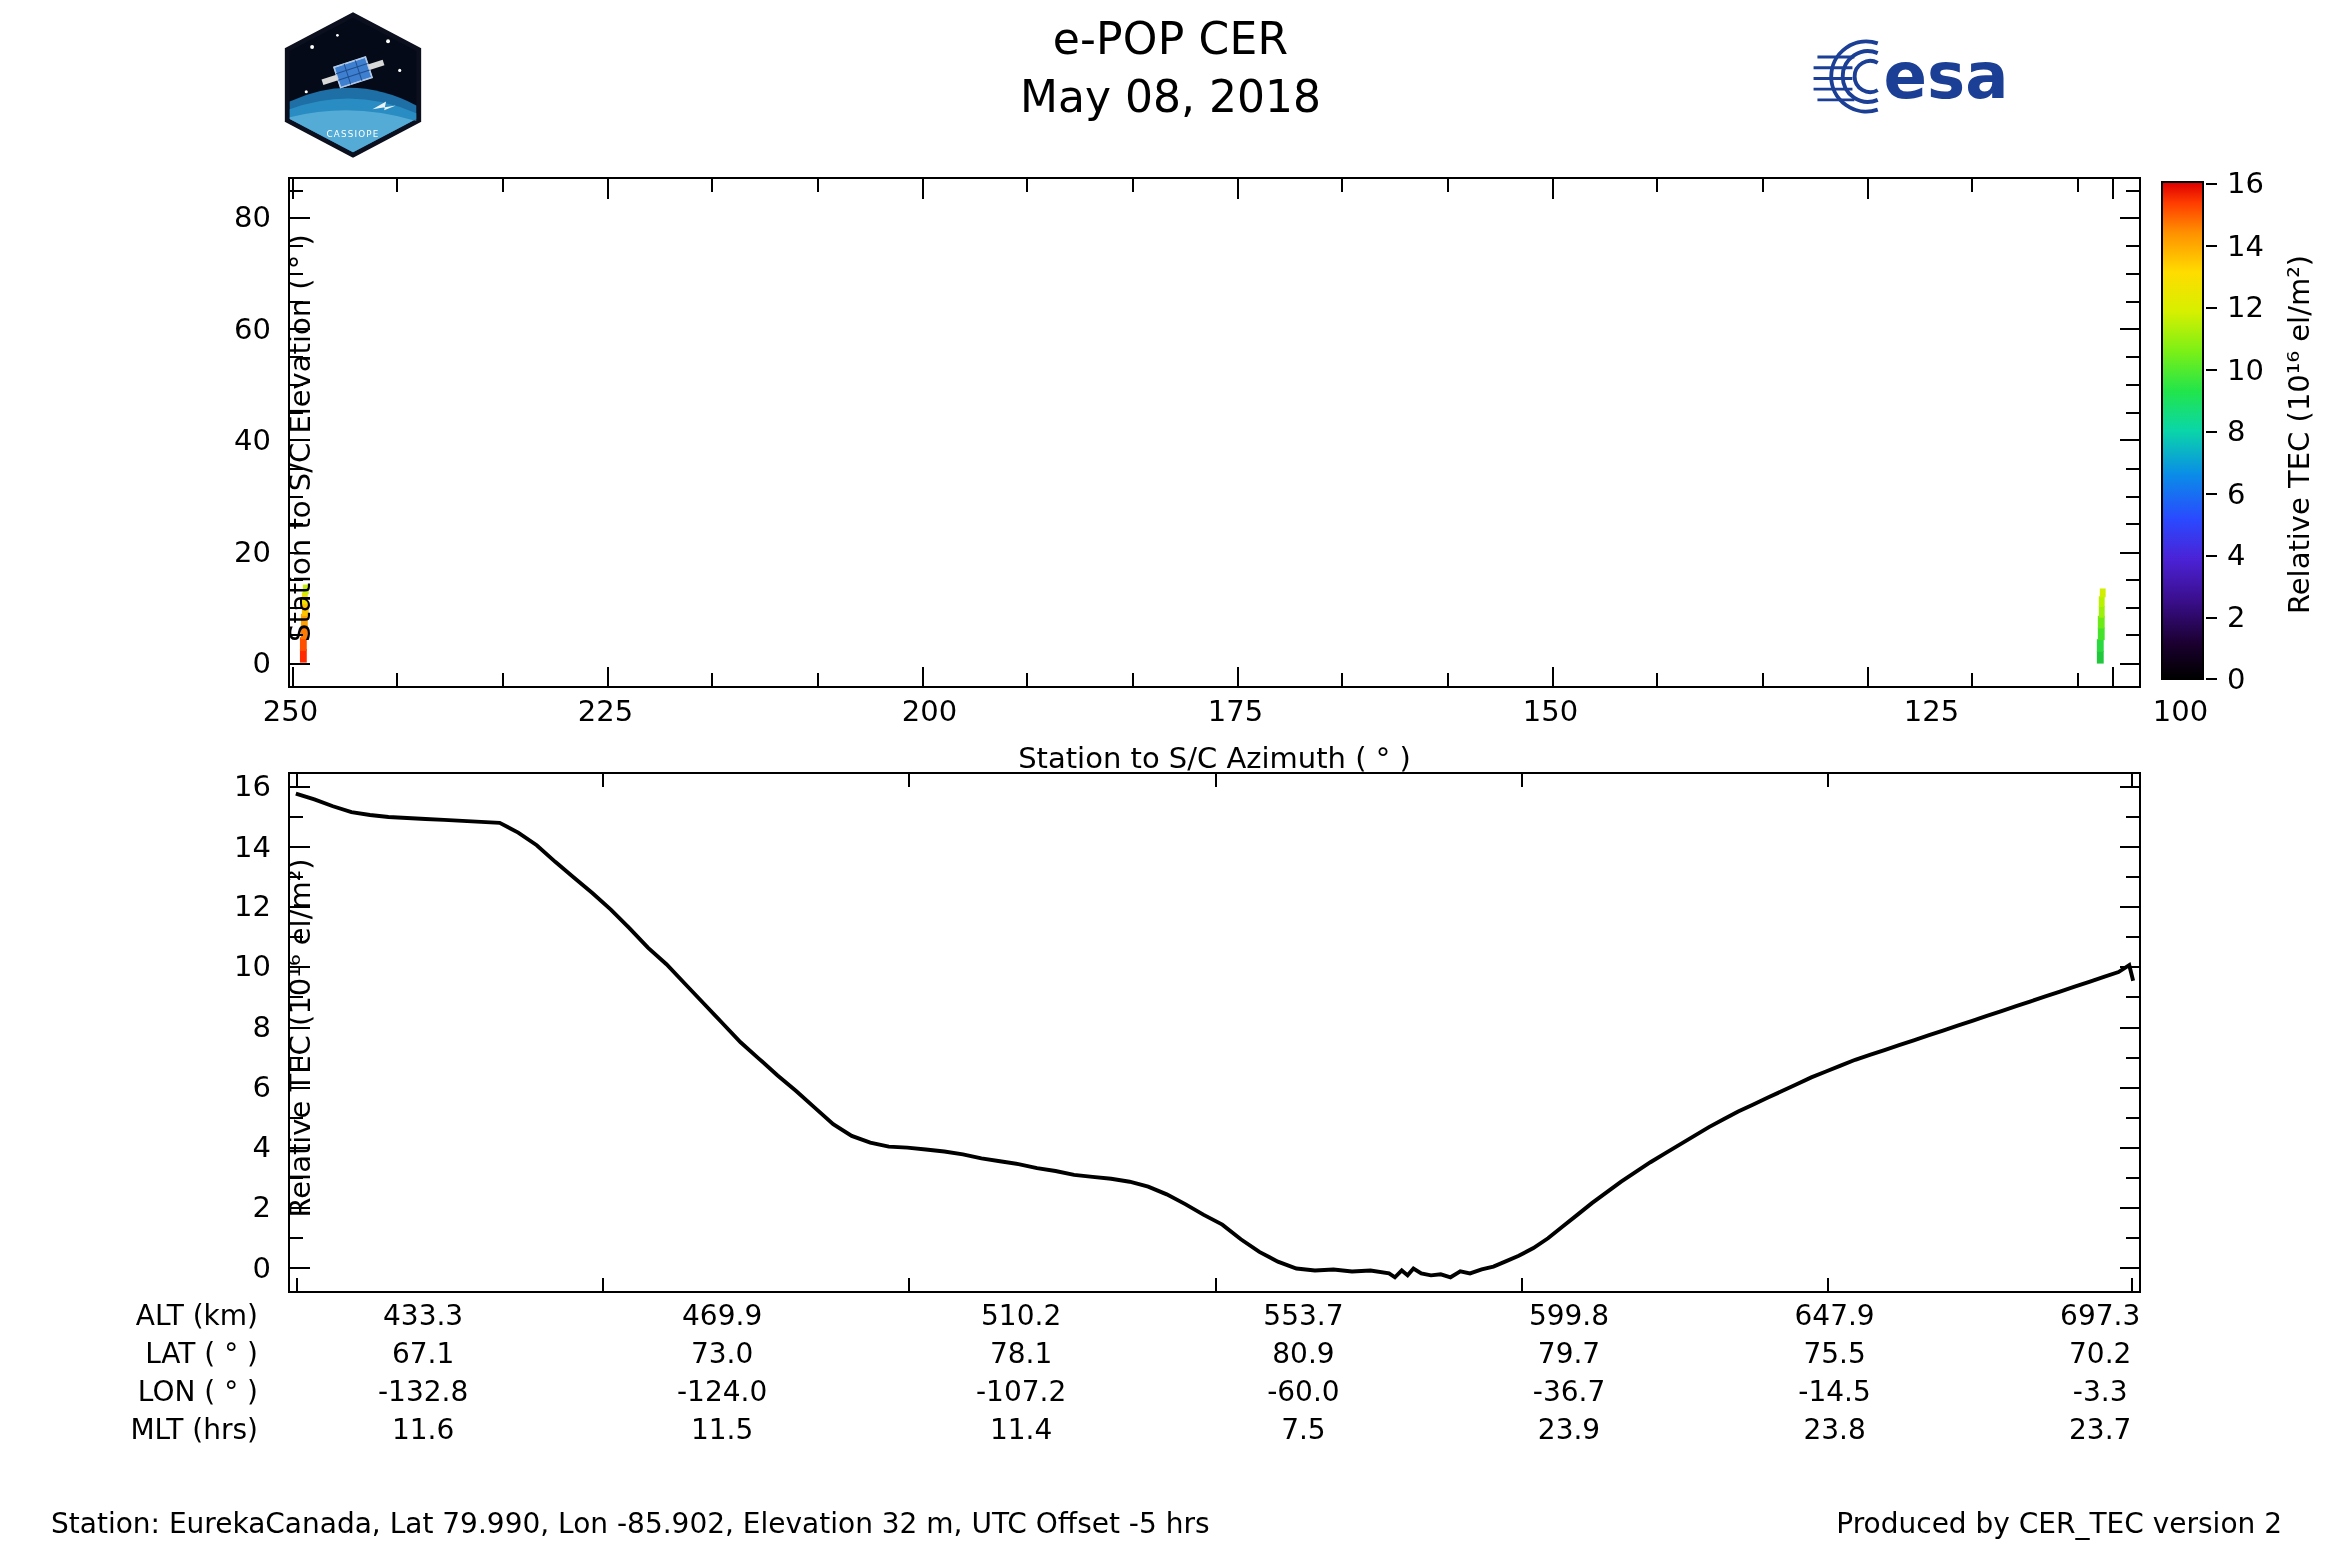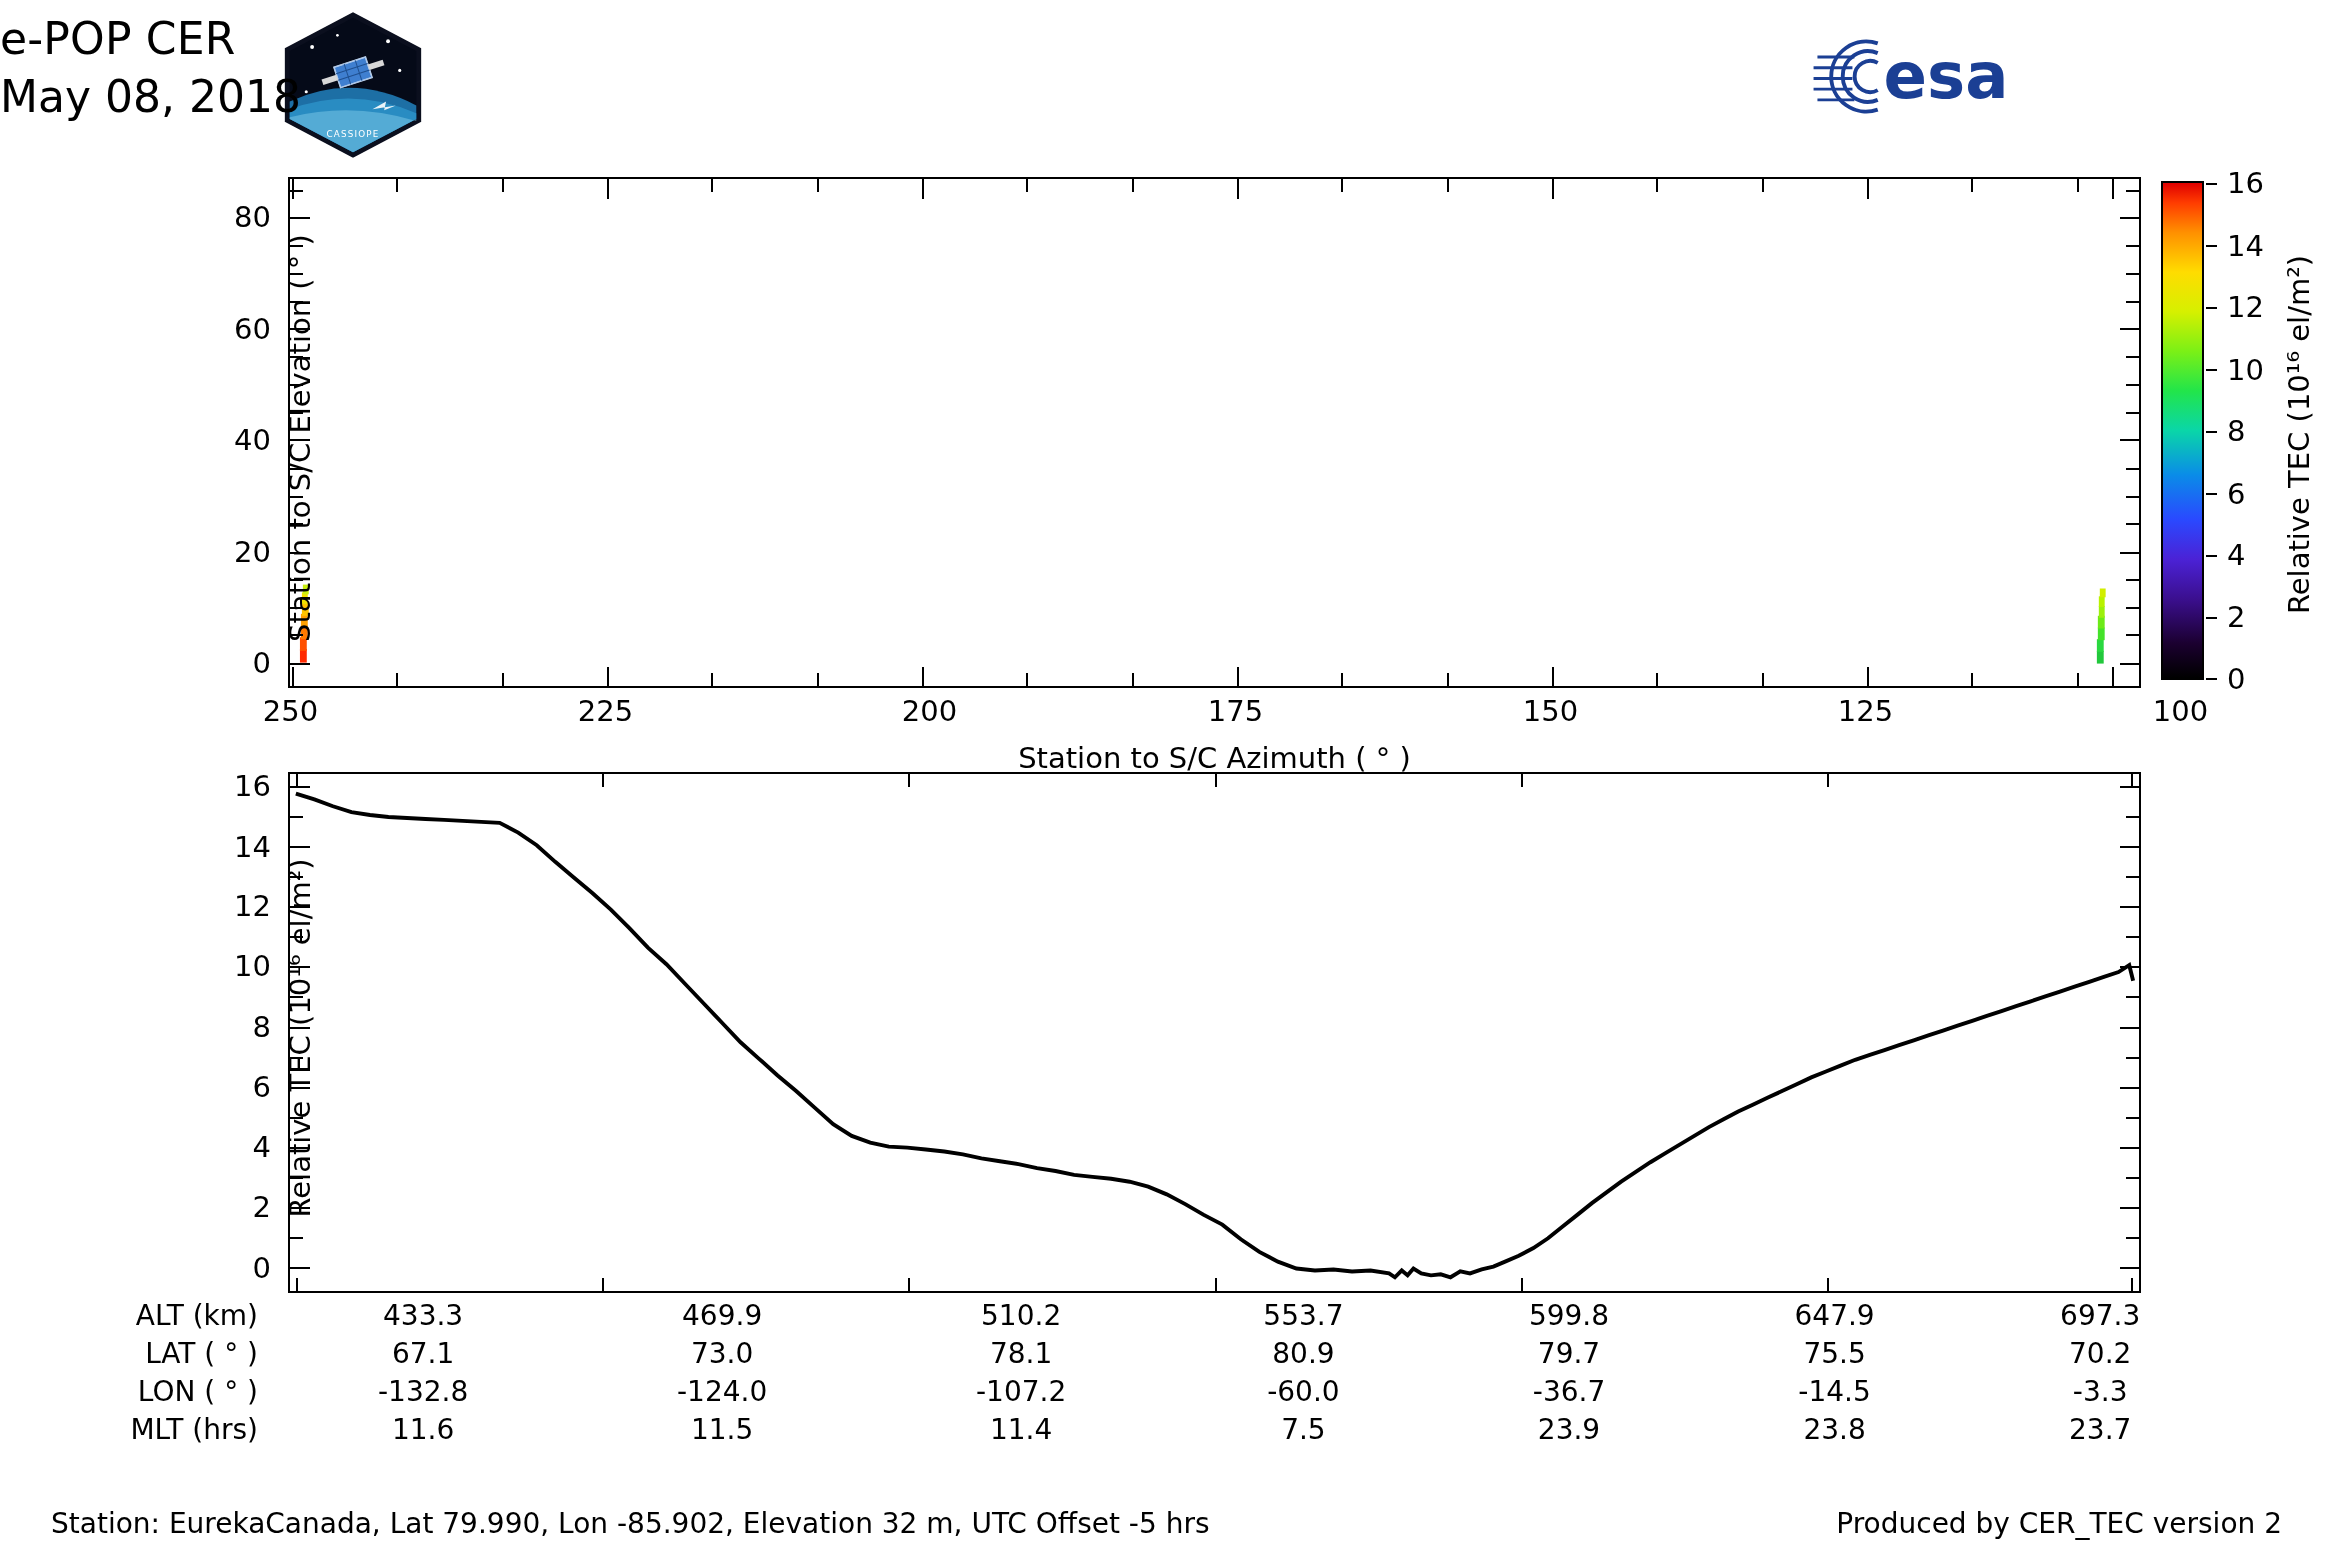--- a/index.html
+++ b/index.html
@@ -20,21 +20,21 @@
   #header {
     position: absolute;
     top: 0; left: 0;
     width: 2341px;
     height: 171px;
   }
   #title-block {
     position: absolute;
     left: 0; top: 9.8px;
     width: 2341px;
-    text-align: left;
+    text-align: center;
     line-height: 1.32;
   }
   #title-main {
     font-size: 44px;
     letter-spacing: 0.2px;
   }
   #title-sub {
     font-size: 44px;
   }
 
@@ -457,21 +457,21 @@
     <div class="p1-tick-r" style="top:66px;"></div>
     <div class="p1-tick-r major" style="top:38px;"></div>
     <div class="p1-tick-r" style="top:10.7px;"></div>
   </div>
 
   <div class="p1-xlab" style="left:-61px;">250</div>
   <div class="p1-xlab" style="left:254px;">225</div>
   <div class="p1-xlab" style="left:578px;">200</div>
   <div class="p1-xlab" style="left:884px;">175</div>
   <div class="p1-xlab" style="left:1199px;">150</div>
-  <div class="p1-xlab" style="left:1514px;">125</div>
+  <div class="p1-xlab" style="left:1580px;">125</div>
   <div class="p1-xlab" style="left:1829px;">100</div>
 
   <div class="p1-ylab" style="top:469px;">0</div>
   <div class="p1-ylab" style="top:358px;">20</div>
   <div class="p1-ylab" style="top:246px;">40</div>
   <div class="p1-ylab" style="top:135px;">60</div>
   <div class="p1-ylab" style="top:23.4px;">80</div>
 
   <div id="p1-xaxis-title">Station to S/C Azimuth ( ° )</div>
   <div id="p1-yaxis-title">Station to S/C Elevation ( ° )</div>

